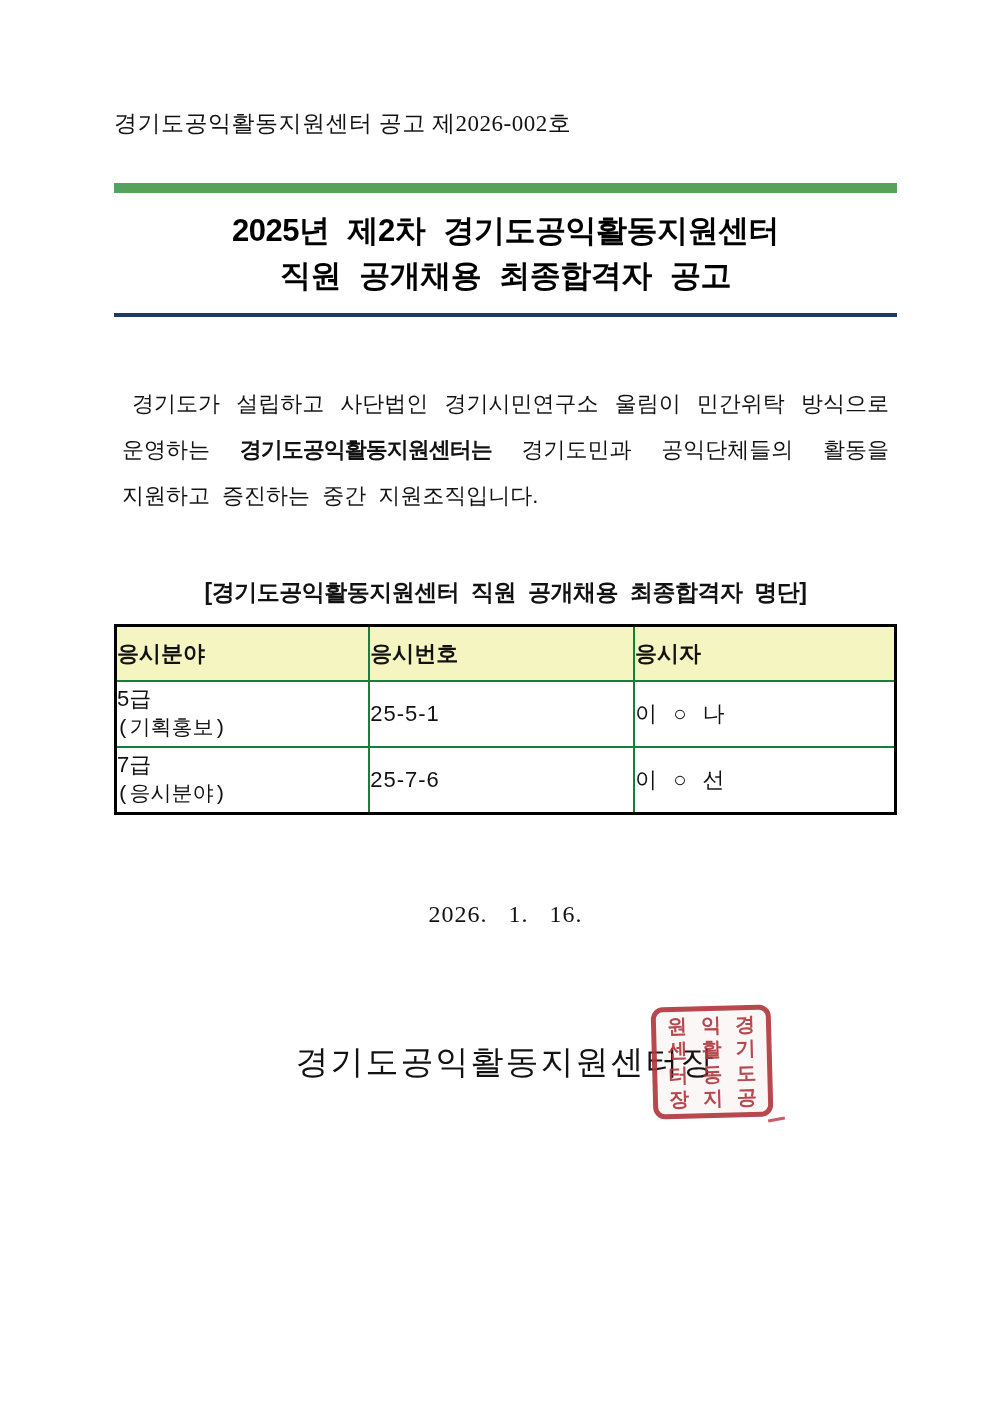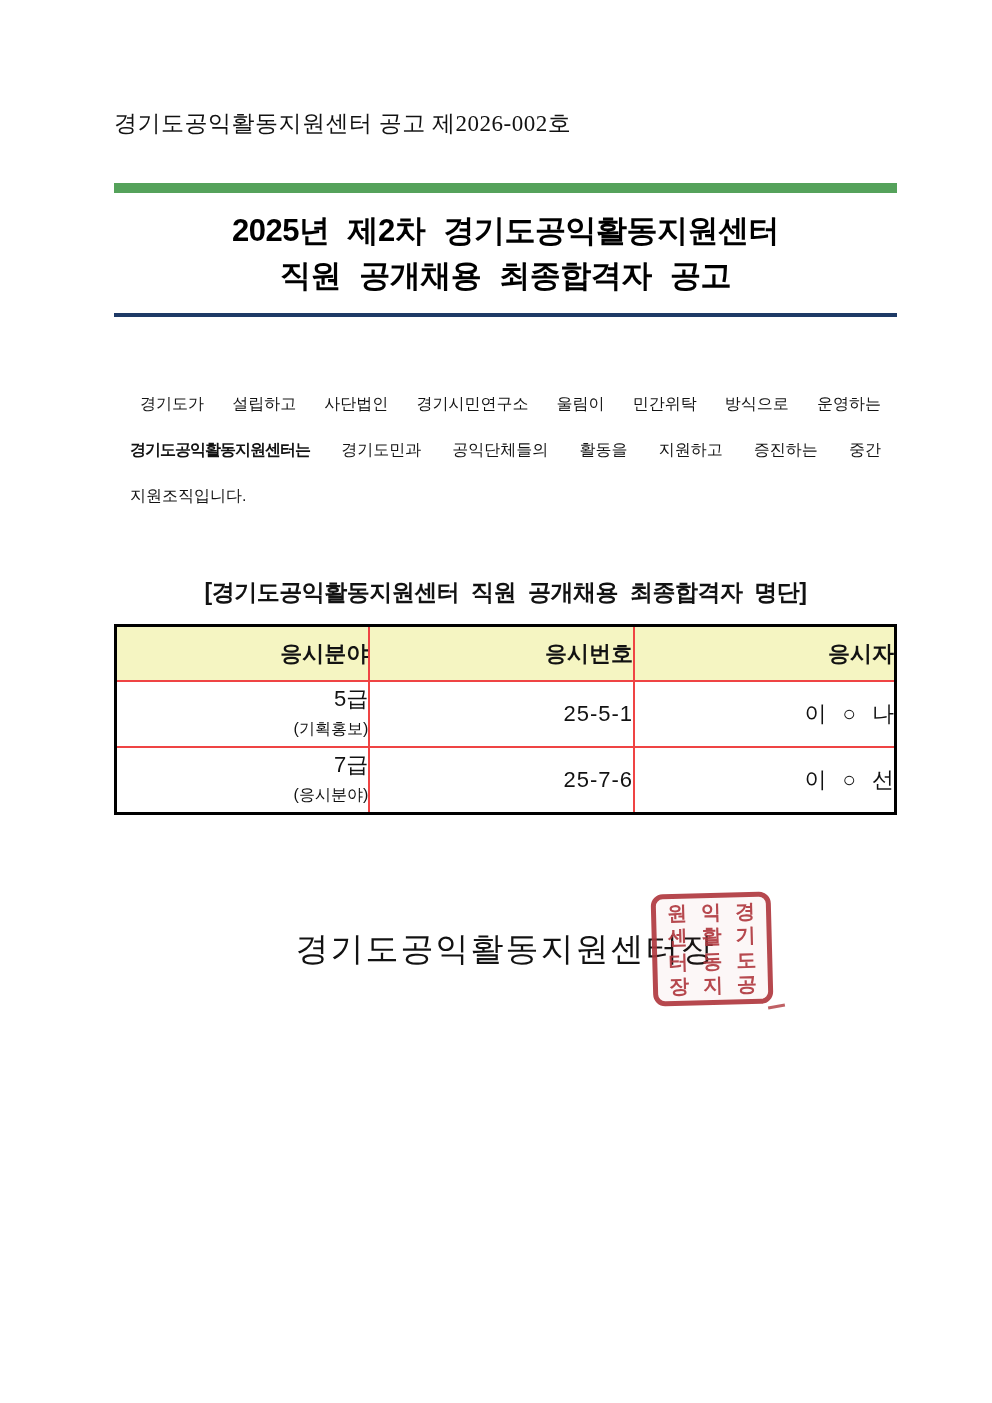--- a/index.html
+++ b/index.html
@@ -27,26 +27,26 @@
     font-size: 31px;
     line-height: 45px;
     letter-spacing: -0.5px;
     word-spacing: 10px;
     color: #000000;
   }
 
   .navy-rule { height: 4px; background: #1E3A66; margin-top: 15px; }
 
   .body-paragraph {
-    font-size: 16px;
+    font-size: 22px;
     line-height: 46px;
     text-align: justify;
     word-break: keep-all;
     word-spacing: 6px;
-    margin: 16px;
+    margin: 8px;
   }
   .p1 { margin-top: 64px; text-indent: 10px; }
   .p1 .emphasis { font-weight: 700; letter-spacing: -1px; }
   .p2 { margin-top: 44px; text-indent: 24px; }
 
   .list-caption {
     margin-top: 58px;
     text-align: center;
     font-weight: 700;
     font-size: 23px;
@@ -55,37 +55,37 @@
   }
 
   table.results-table {
     margin-top: 16px;
     width: 100%;
     border-collapse: collapse;
     table-layout: fixed;
     border: 3px solid #000;
   }
   .results-table th, .results-table td {
-    border: 2px solid #ef4444;
-    text-align: right;
+    border: 2px solid #15803d;
+    text-align: left;
     vertical-align: middle;
     padding: 0;
   }
   .results-table th {
     background: #F5F5C2;
     font-size: 22px;
     font-weight: 700;
     height: 53px;
   }
   .results-table td { height: 64px; font-size: 22px; }
   .col-field { width: 32.5%; }
   .col-number { width: 34%; }
   .col-name { width: 33.5%; }
   .grade { display: block; font-weight: 400; line-height: 30px; }
-  .dept  { display: block; font-size: 16px; line-height: 30px; }
+  .dept  { display: block; font-size: 21px; line-height: 30px; font-family: Liberation Mono, monospace; }
   .applicant-number { letter-spacing: 1px; }
   .applicant-name { word-spacing: 10px; }
 
   .date-row {
     margin-top: 86px;
     text-align: center;
     font-family: "Liberation Serif", "DejaVu Serif", serif;
     font-size: 24px;
     white-space: pre;
     letter-spacing: 1px;
@@ -170,20 +170,21 @@
         <td>
           <span class="grade">7급</span>
           <span class="dept">(응시분야)</span>
         </td>
         <td><span class="applicant-number">25-7-6</span></td>
         <td><span class="applicant-name">이 ○ 선</span></td>
       </tr>
     </tbody>
   </table>
 
+  <div class="date-row">2026.   1.   16.</div>
 
   <div class="sig-row">
     <span class="signer">경기도공익활동지원센터장</span>
     <div class="seal">
       <span class="seal-char">원</span>
       <span class="seal-char">익</span>
       <span class="seal-char">경</span>
       <span class="seal-char">센</span>
       <span class="seal-char">활</span>
       <span class="seal-char">기</span>

